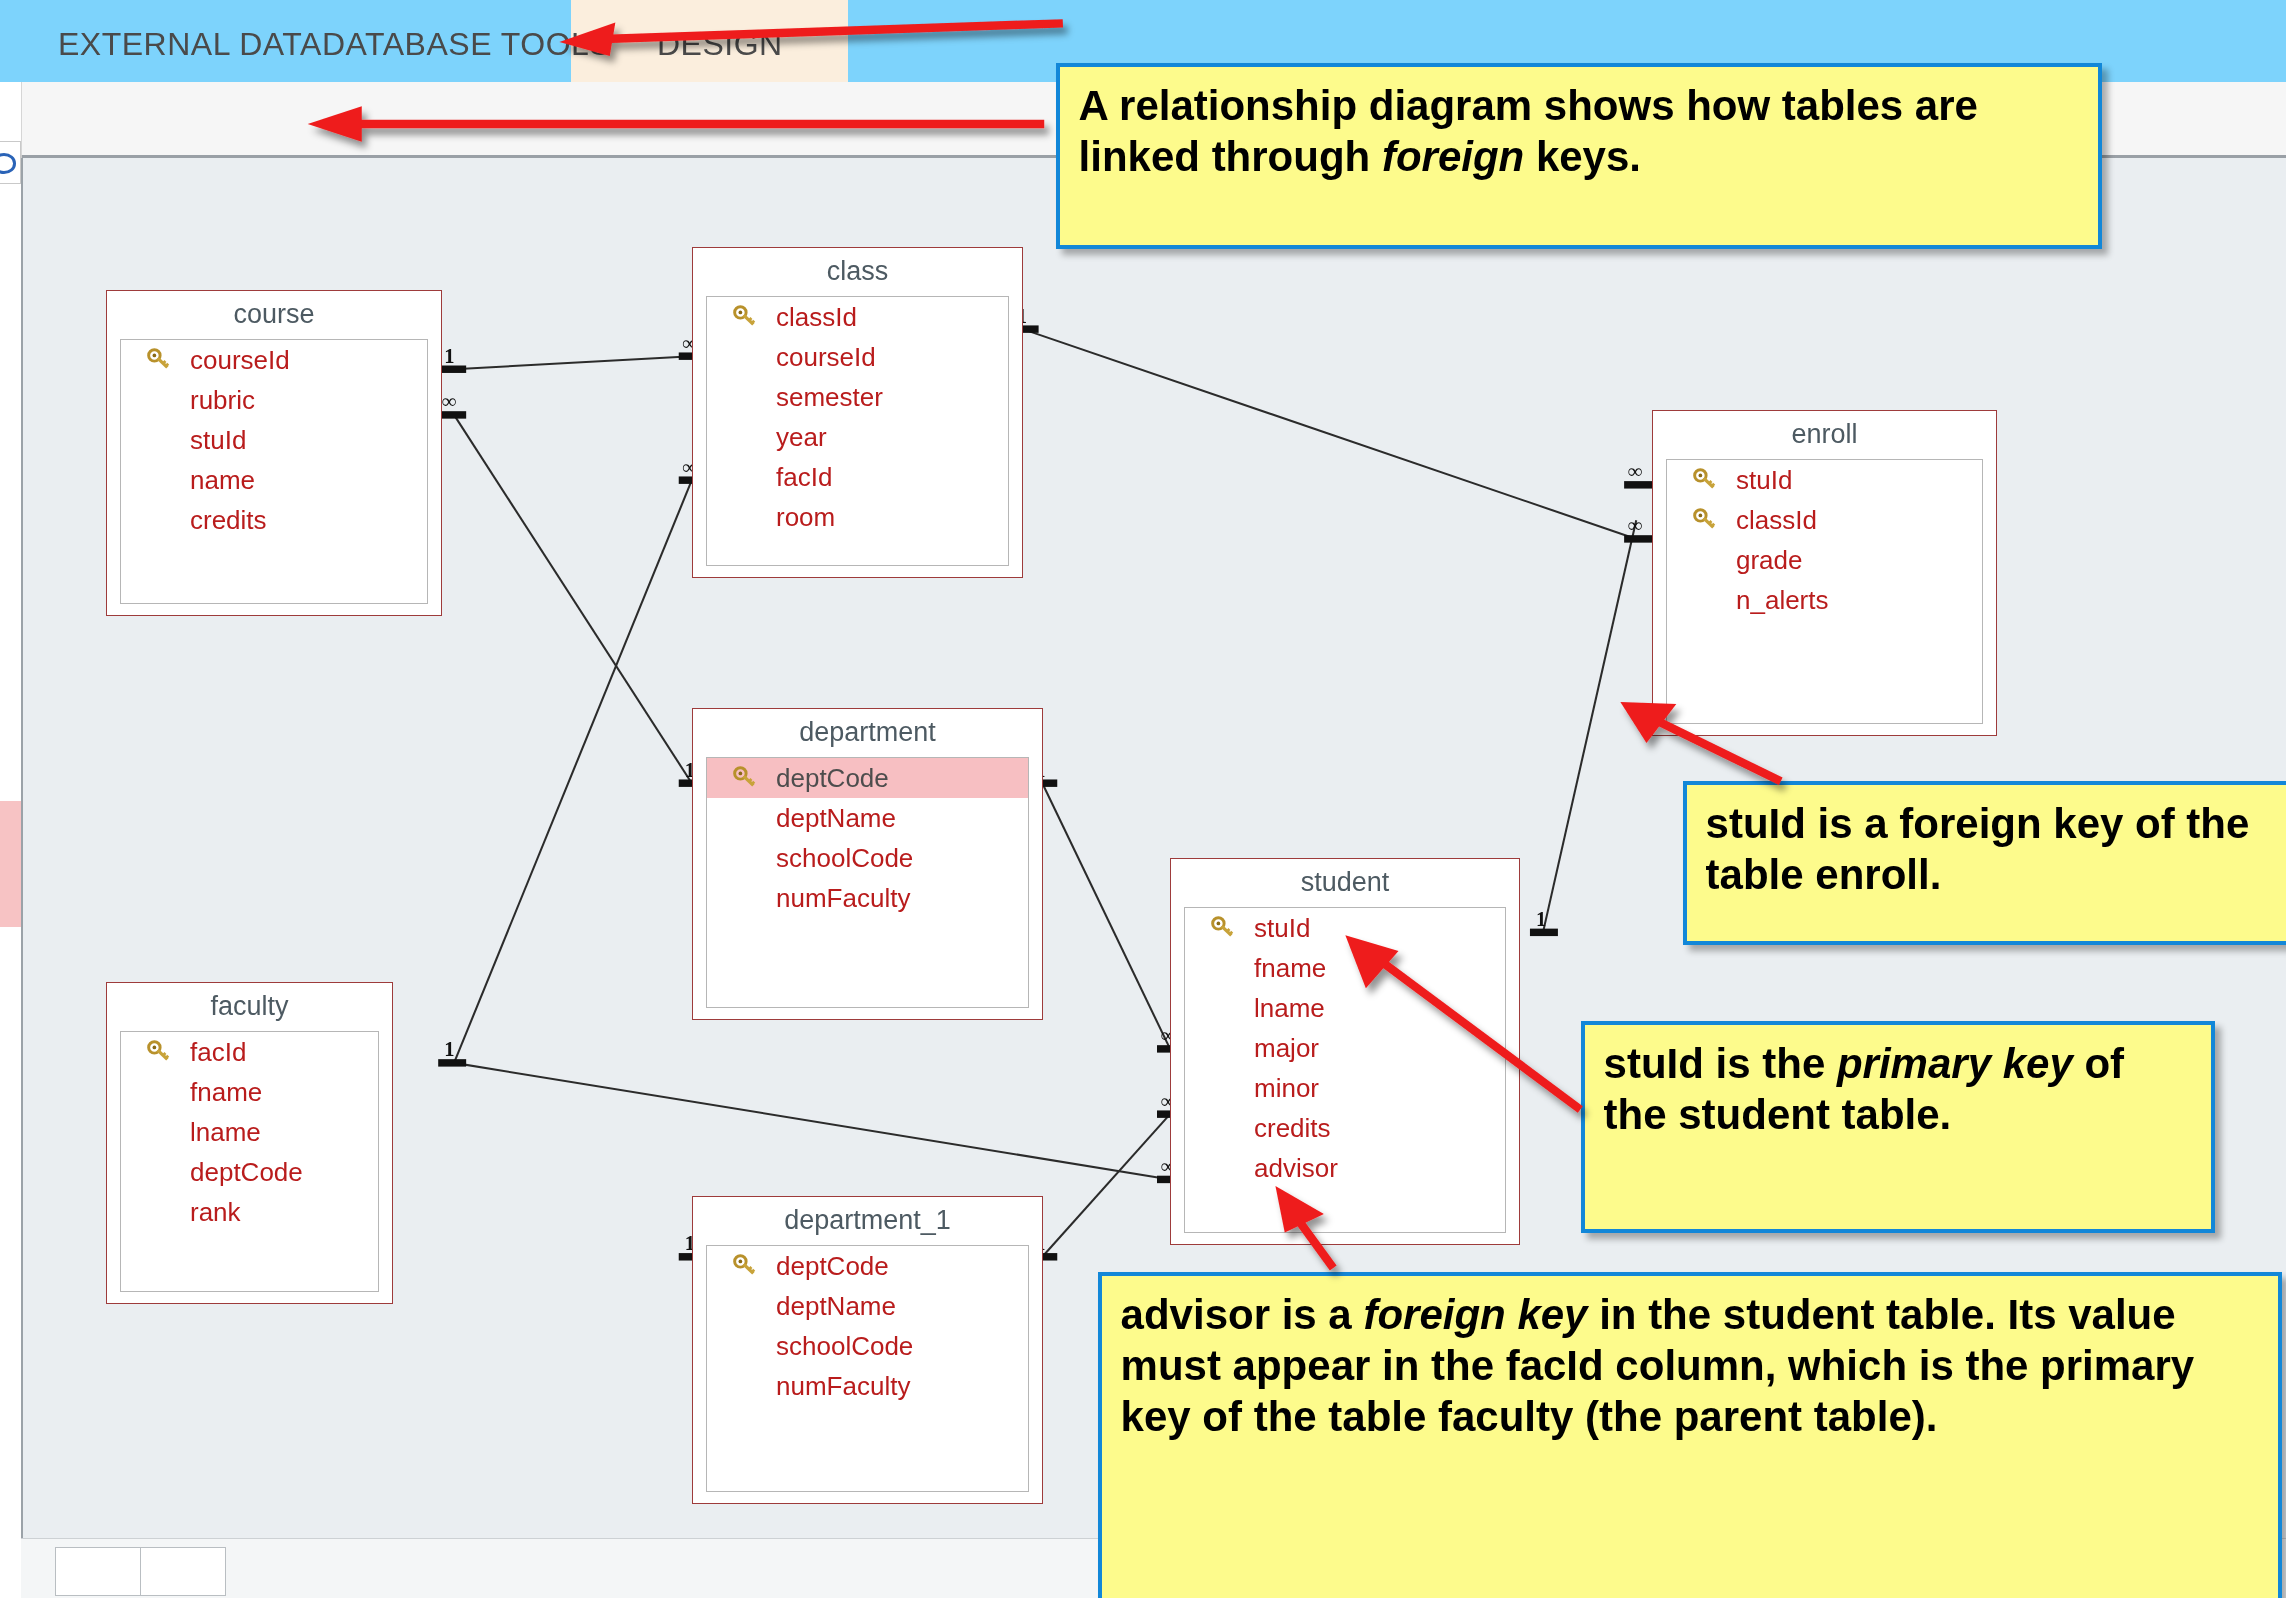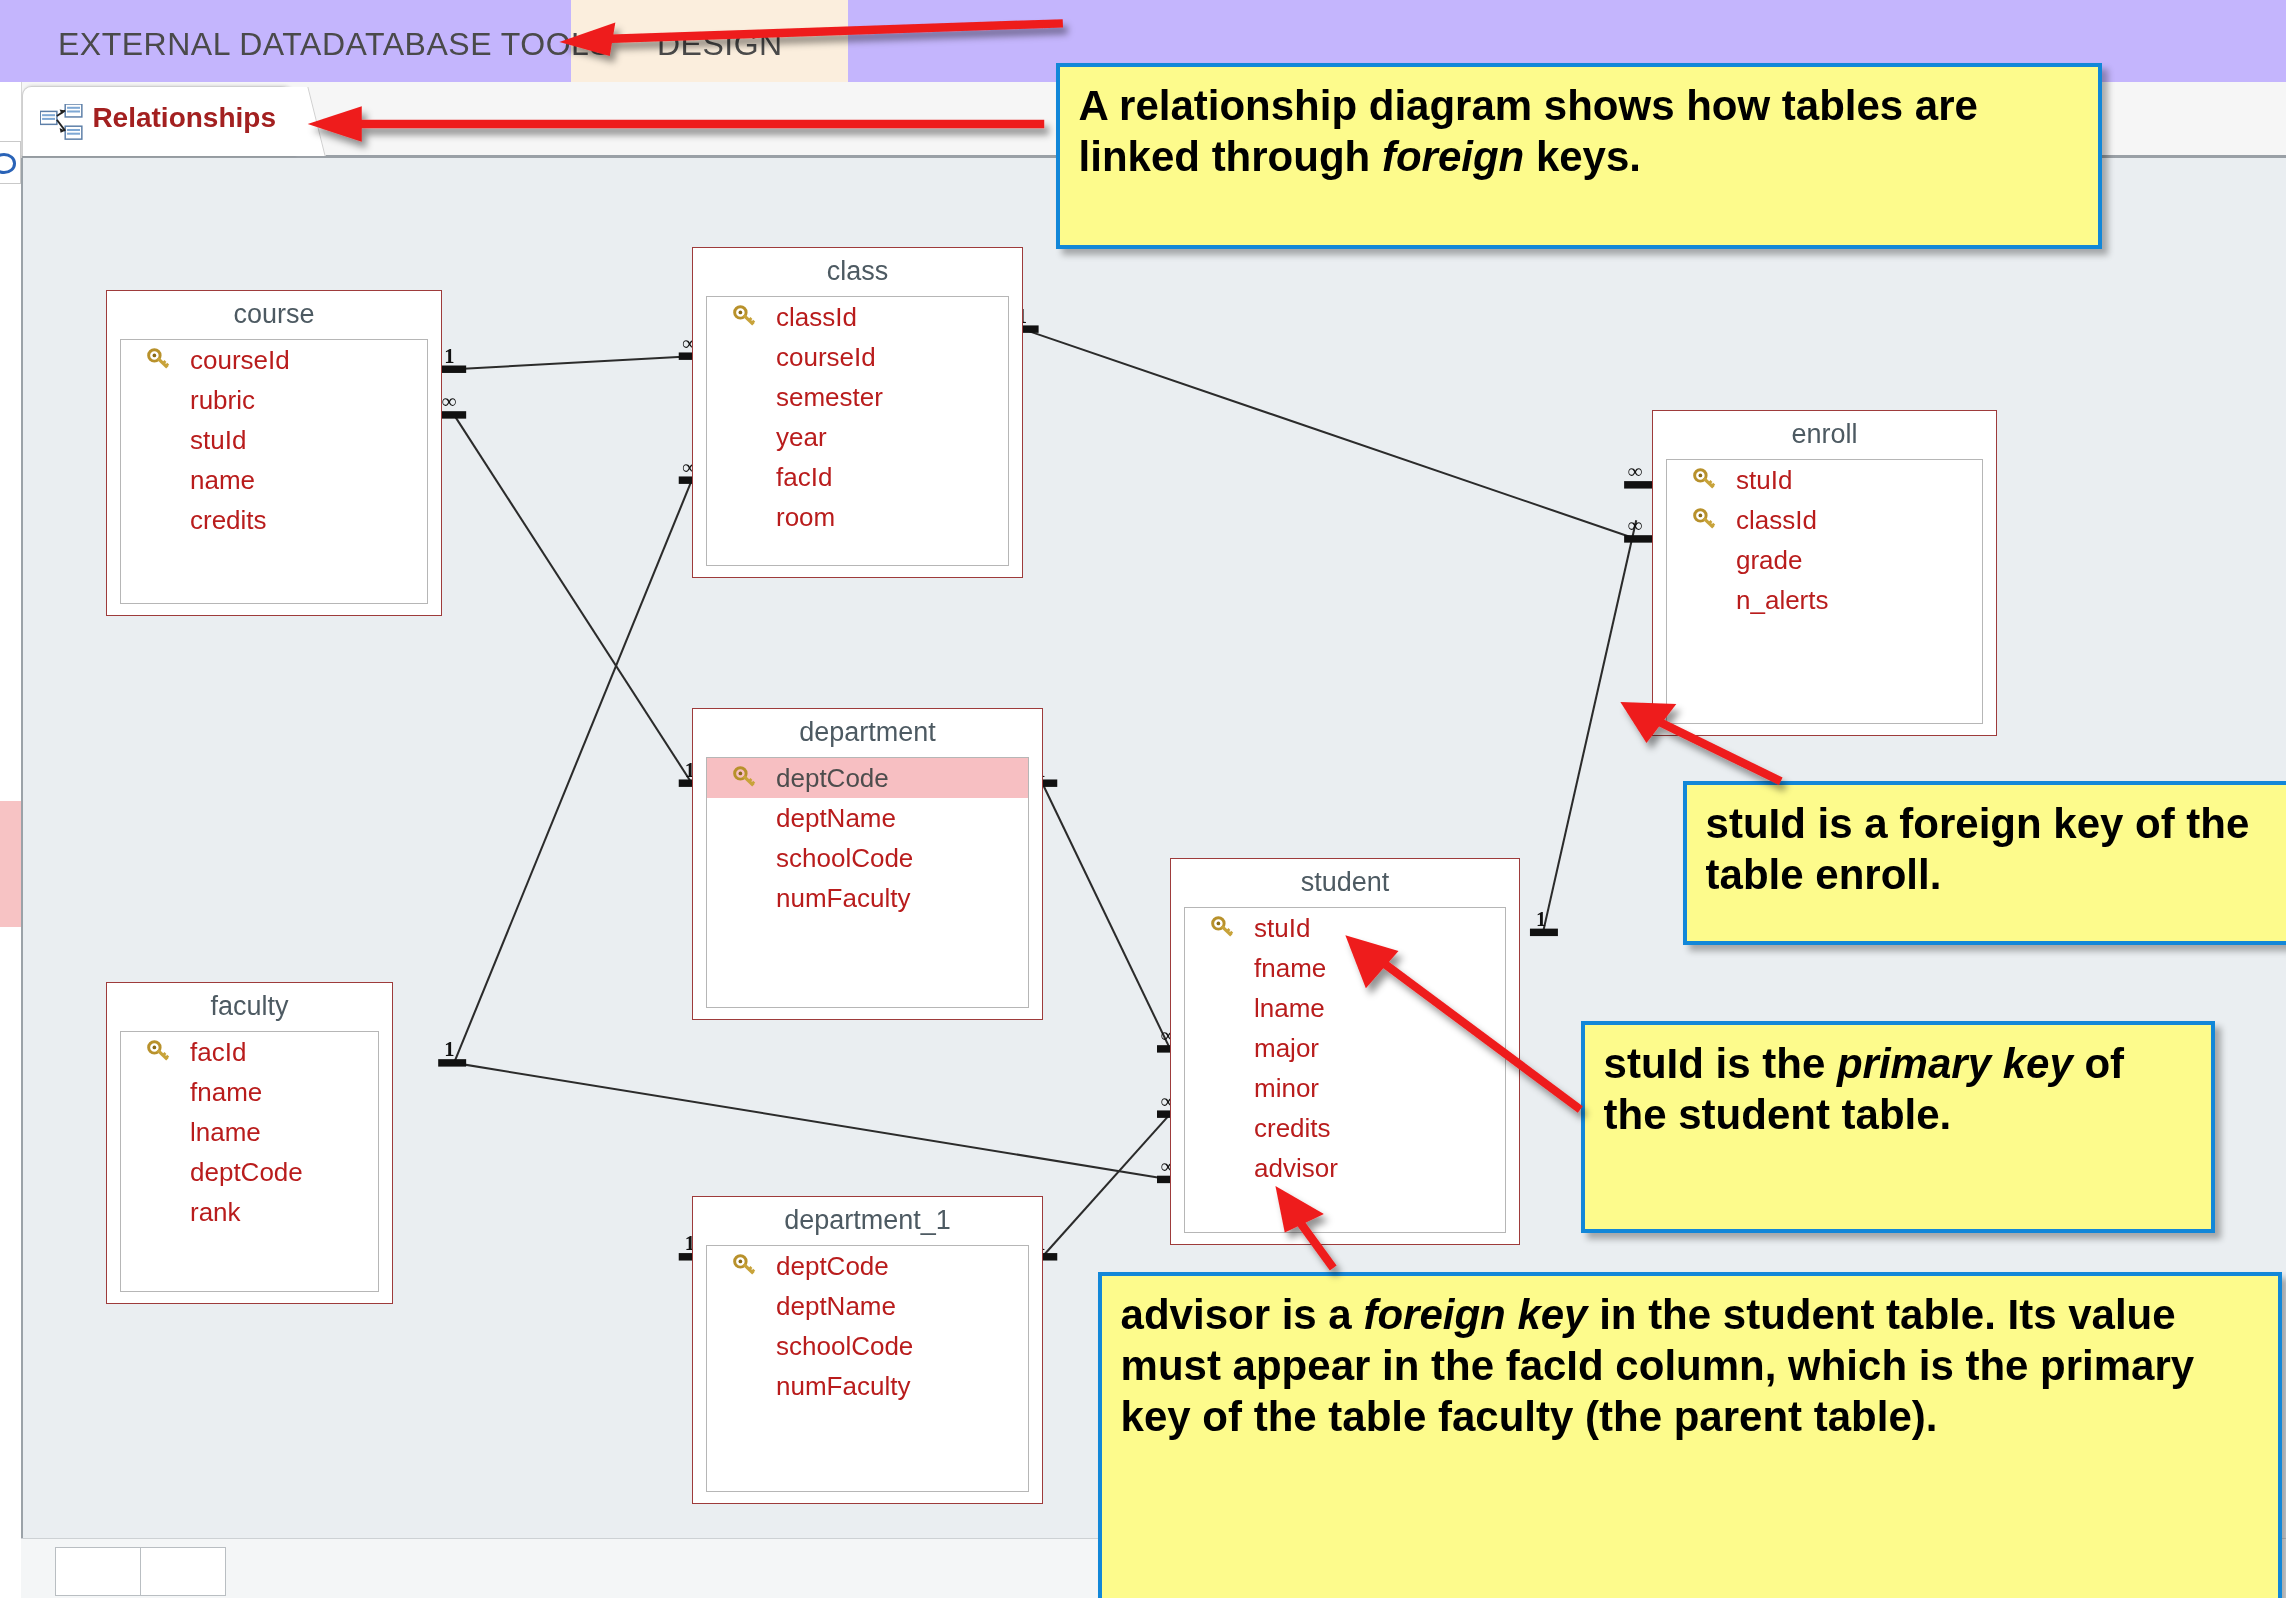--- a/index.html
+++ b/index.html
@@ -7,21 +7,21 @@
     width:2287px;height:1599px;
     background:#ffffff;
     font-family:"Liberation Sans", sans-serif;
     overflow:hidden;
     position:relative;
   }
 
   
   #ribbon{
     position:absolute;left:0;top:0;width:2287px;height:82px;
-    background:#c4b5fd;
+    background:#7dd3fc;
   }
   #ribbon .ctx-bg{
     position:absolute;left:571px;top:0;width:277px;height:82px;
     background:#fbeedd;
   }
   .ribbon-tab{
     position:absolute;top:26px;
     font-size:32px;color:#4a4a4a;letter-spacing:0.5px;
     font-family:"Liberation Sans", sans-serif;font-weight:400;
     white-space:nowrap;
@@ -163,39 +163,20 @@
 
 <div id="ribbon">
   <div class="ctx-bg"></div>
   <div class="ribbon-tab" id="tab-external">EXTERNAL DATA</div>
   <div class="ribbon-tab" id="tab-dbtools">DATABASE TOOLS</div>
   <div class="ribbon-tab" id="tab-design">DESIGN</div>
 </div>
 
 <div id="tabbar">
   <div class="leftgut"></div>
-  <div id="doc-tab">
-    <div class="tabskew"></div>
-    <svg id="rel-icon" viewBox="0 0 46 40">
-      <rect x="0" y="8" width="18" height="14" fill="#ffffff" stroke="#5d7fa8" stroke-width="1.6"></rect>
-      <rect x="2" y="11" width="14" height="2.2" fill="#7fa8d4"></rect>
-      <rect x="2" y="15" width="14" height="2.2" fill="#7fa8d4"></rect>
-      <rect x="27" y="0" width="18" height="14" fill="#ffffff" stroke="#5d7fa8" stroke-width="1.6"></rect>
-      <rect x="29" y="3" width="14" height="2.2" fill="#7fa8d4"></rect>
-      <rect x="29" y="7" width="14" height="2.2" fill="#7fa8d4"></rect>
-      <rect x="27" y="24" width="18" height="14" fill="#ffffff" stroke="#5d7fa8" stroke-width="1.6"></rect>
-      <rect x="29" y="27" width="14" height="2.2" fill="#7fa8d4"></rect>
-      <rect x="29" y="31" width="14" height="2.2" fill="#7fa8d4"></rect>
-      <path d="M18 13 L27 7" stroke="#222" stroke-width="2" fill="none"></path>
-      <path d="M18 17 L27 29" stroke="#222" stroke-width="2" fill="none"></path>
-      <polygon points="27,7 21,6 23,11" fill="#222"></polygon>
-      <polygon points="27,29 21,26 22,31" fill="#222"></polygon>
-    </svg>
-    <div id="doc-tab-label">Relationships</div>
-  </div>
 </div>
 
 <div id="leftgutter">
   <div class="nav-chip">
     <div class="ell"></div>
   </div>
   <div class="pinkstrip"></div>
 </div>
 
 <div id="canvas"></div>

